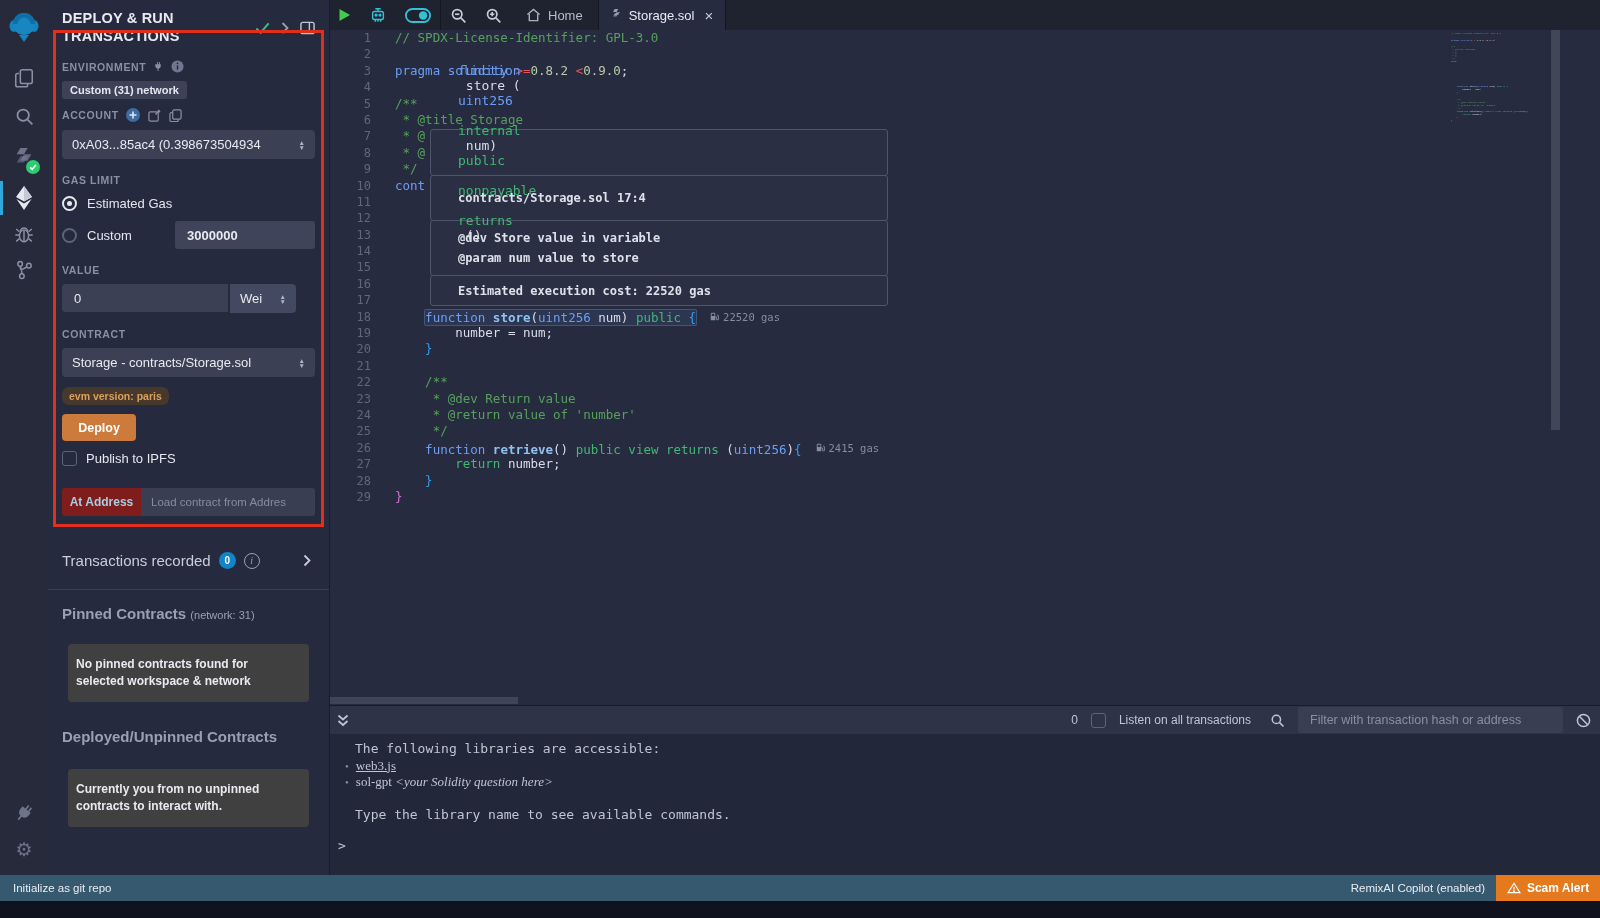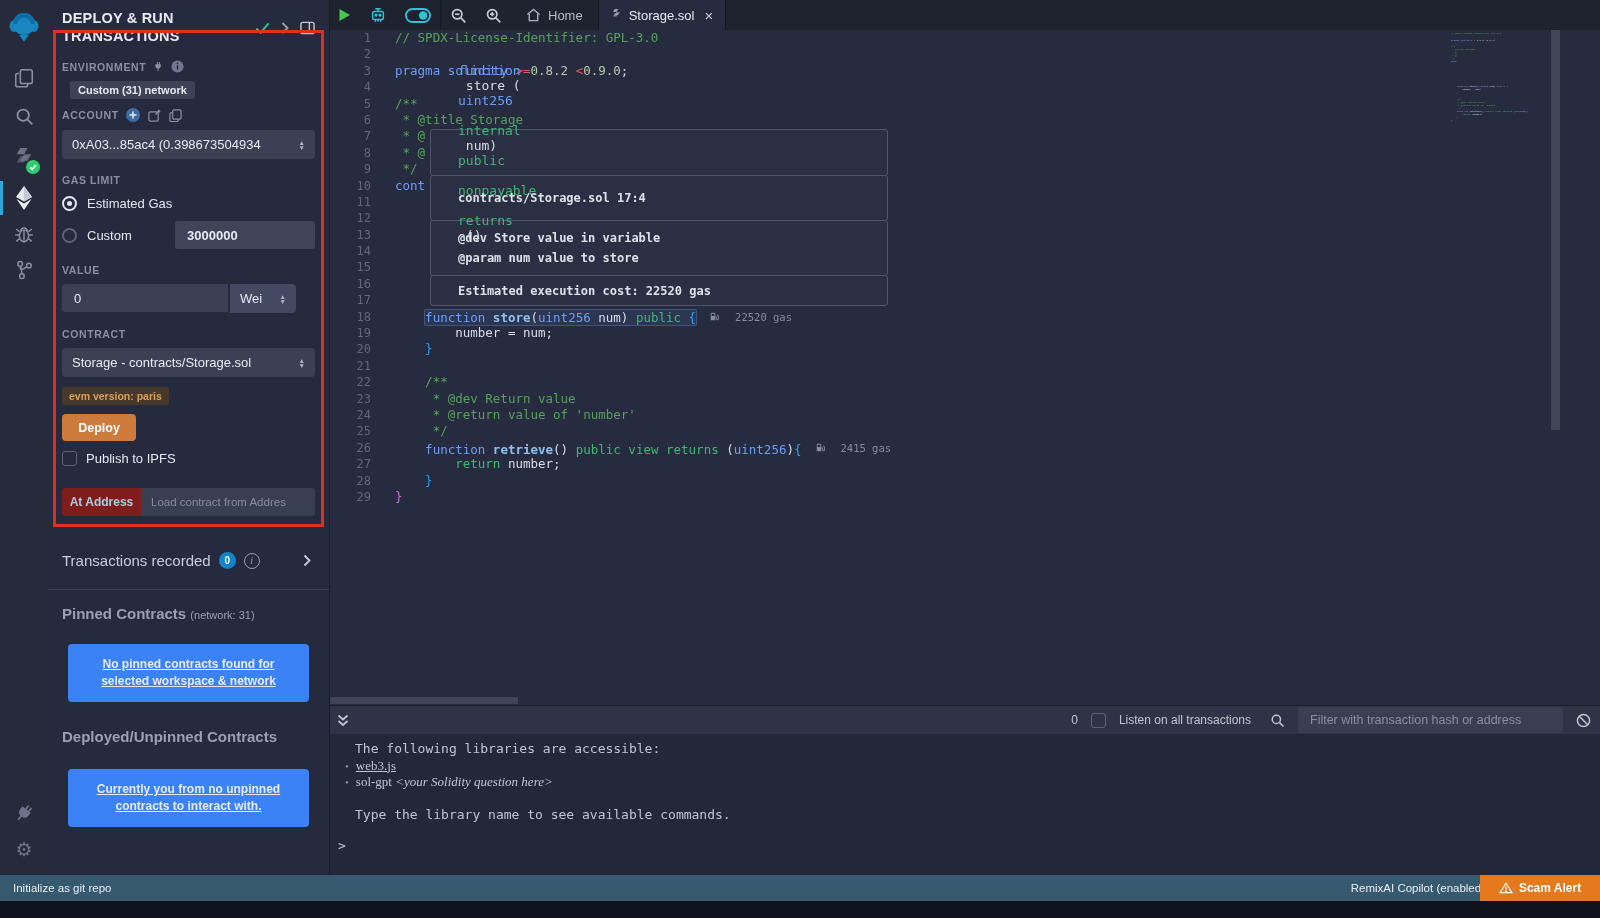--- a/index.html
+++ b/index.html
@@ -19,67 +19,67 @@
   .panel { position:absolute; left:48px; top:0; width:282px; height:875px; background:#262a3e; border-right:1px solid #1a1d29; z-index:3; }
   .panel-inner { padding:0 14px; position:relative; height:100%; }
   .red-annotation { position:absolute; left:5px; top:30px; width:271px; height:497px; border:3px solid #e0301d; z-index:6; pointer-events:none; }
   .panel-header { display:flex; padding-top:9px; }
   .panel-title { width:175px; font-size:14.5px; font-weight:bold; color:#e8eaf0; line-height:18px; letter-spacing:.2px; }
   .ph-icons { margin-left:auto; display:flex; gap:11px; align-items:center; padding-top:2px; }
   .sec-label { margin-top:15px; font-size:10.5px; font-weight:bold; color:#8a90a2; letter-spacing:.6px; display:flex; align-items:center; gap:7px; }
   .select { margin-top:8px; height:29px; background:#3b4054; border-radius:4px; display:flex; align-items:center; padding:0 10px; color:#e8eaf0; font-size:13px; overflow:hidden; white-space:nowrap; cursor:pointer; }
   .stepper { margin-left:auto; display:flex; flex-direction:column; align-items:center; color:#aeb4c6; flex-shrink:0; }
   .stepper i { font-style:normal; font-size:6.5px; line-height:5px; }
-  .badge-network { display:inline-block; margin-top:8px; background:#3d4257; color:#e4e7f0; font-size:11px; font-weight:bold; padding:3px 8px; border-radius:3px;margin-left:8px; }
+  .badge-network { display:inline-block; margin-top:8px; background:#3d4257; color:#e4e7f0; font-size:11px; font-weight:bold; padding:3px 8px; border-radius:3px; }
   .row-label-icons { display:flex; align-items:center; gap:8px; }
   .radio-row { margin-top:10px; display:flex; align-items:center; gap:10px; font-size:13px; color:#e4e7ef; }
   .radio { width:15px; height:15px; border-radius:50%; border:2px solid #5d6378; flex-shrink:0; position:relative; cursor:pointer; }
   .radio.checked { border-color:#e6e9f0; }
   .radio.checked::after { content:""; position:absolute; left:3px; top:3px; width:5px; height:5px; border-radius:50%; background:#e6e9f0; }
   .text-input { background:#3f445a; height:28px; border:none; border-radius:3px; color:#e8eaf0; font-size:13px; font-weight:bold; padding:0 12px; outline:none; font-family:"Liberation Sans",sans-serif; }
   .gas-custom { width:140px; margin-left:auto; }
   .value-row { margin-top:8px; display:flex; gap:2px; }
   .value-input { width:166px; font-weight:normal; background:#3b4054; border-radius:4px 0 0 4px; }
   .wei-select { margin-top:0; width:66px; background:#434960; border-radius:0 4px 4px 0; }
-  .evm-badge { display:inline-block; margin-top:10px; background:#46382a; color:#d9a05b; font-size:10.5px; font-weight:bold; padding:3px 7px; border-radius:2px; }
+  .evm-badge { display:inline-block; margin-top:10px; background:#46382a; color:#d9a05b; font-size:10.5px; font-weight:bold; padding:3px 7px; border-radius:7px; }
   .deploy-btn { margin-top:9px; width:74px; height:27px; background:#cd7a3d; border-radius:4px; color:#fff; font-weight:bold; font-size:12.5px; display:flex; align-items:center; justify-content:center; cursor:pointer; }
   .ipfs-row { margin-top:10px; display:flex; align-items:center; gap:9px; font-size:13px; color:#e4e7ef; }
   .checkbox { width:15px; height:15px; border:1.5px solid #5d6378; border-radius:3px; flex-shrink:0; cursor:pointer; }
   .ataddr-row { margin-top:22px; display:flex; height:28px; }
   .ataddr-btn { width:92px; background:#7f1d1d; color:#a9cde0; font-weight:bold; font-size:12px; border-radius:3px 0 0 3px; display:flex; align-items:center; justify-content:center; cursor:pointer; }
   .ataddr-input { flex:1; background:#3a3e52; border:none; outline:none; color:#868ca0; font-size:11.5px; padding:0 10px; border-radius:0 3px 3px 0; font-family:"Liberation Sans",sans-serif; }
   .ataddr-input::placeholder { color:#868ca0; }
   .tx-row { margin-top:36px; display:flex; align-items:center; gap:8px; }
   .tx-label { font-size:15px; color:#c9cdd9; }
   .tx-badge { width:17px; height:17px; border-radius:50%; background:#1384c8; color:#fff; font-size:10px; font-weight:bold; display:flex; align-items:center; justify-content:center; }
   .info-circle { width:16px; height:16px; border-radius:50%; border:1px solid #9aa0b2; color:#9aa0b2; font-size:10px; font-style:italic; font-family:"Liberation Serif",serif; display:flex; align-items:center; justify-content:center; cursor:pointer; }
   .tx-chevron { margin-left:auto; margin-right:4px; cursor:pointer; }
   .divider-full { margin:20px -14px 0 -14px; height:1px; background:#3a3e52; }
   .pc-title { margin-top:15px; font-size:15px; font-weight:bold; color:#9aa0b2; }
   .pc-title .sub { font-size:11px; font-weight:normal; }
-  .empty-card { margin:22px 6px 0 6px; background:#3b82f6; border-radius:4px; padding:12px 8px; text-align:center; font-size:12px; font-weight:bold; color:#e8eaf0; line-height:17px;text-decoration:underline; }
+  .empty-card { margin:22px 6px 0 6px; background:#404040; border-radius:4px; padding:12px 8px; text-align:left; font-size:12px; font-weight:bold; color:#e8eaf0; line-height:17px; }
   .up-title { margin-top:26px; font-size:15px; font-weight:bold; color:#9aa0b2; }
 
   
   .main { position:absolute; left:330px; top:0; right:0; height:875px; }
   .tabbar { height:30px; background:#1f222f; display:flex; align-items:center; }
   .tb-sep { width:1px; height:30px; background:#141722; }
   .tb-btn { padding:0 9px; height:30px; display:flex; align-items:center; cursor:pointer; }
   .tab-home { display:flex; align-items:center; gap:7px; padding:0 15px; height:30px; color:#b6bcca; font-size:13px; cursor:pointer; }
   .tab-active { display:flex; align-items:center; gap:7px; padding:0 12px; height:30px; background:#272b40; color:#e8eaf0; font-size:13px; cursor:pointer; }
   .tab-close { font-size:15px; color:#c8ccda; margin-left:3px; cursor:pointer; }
   .editor { position:absolute; top:30px; left:0; right:0; height:675px; background:#272b40; overflow:hidden; }
   .code-line { display:flex; height:16.4px; line-height:16.4px; font-family:"DejaVu Sans Mono",monospace; font-size:12.5px; }
   .ln { width:55px; padding-right:14px; text-align:right; color:#61667e; font-size:12px; flex-shrink:0; }
   .lc { white-space:pre; color:#d8dce8; padding-left:10px; }
   .tk-com{color:#57a05c} .tk-kw{color:#6c9ef5} .tk-grn{color:#3fb971} .tk-num{color:#b5cea8}
   .tk-fn{color:#8fc1ee;font-weight:bold} .tk-pl{color:#d8dce8} .tk-op{color:#e8555c}
   .tk-b1{color:#d670d6} .tk-b2{color:#2b9ff2}
   .hlbox { background:rgba(85,125,185,.14); box-shadow:0 0 0 1px rgba(110,150,210,.4); border-radius:1px; }
-  .gas { margin-left:14px; color:#878da0; font-size:10.5px; display:inline-flex; align-items:center; gap:16px; }
+  .gas { margin-left:14px; color:#878da0; font-size:10.5px; display:inline-flex; align-items:center; gap:4px; }
   .gas svg { fill:#878da0; }
   .hscroll-thumb { position:absolute; left:0; top:667px; width:188px; height:7px; background:rgba(95,100,120,.45); }
   .minimap { position:absolute; left:1119px; top:2px; width:102px; height:200px; overflow:hidden; cursor:pointer; }
   .minimap-inner { transform:scale(0.19); transform-origin:0 0; width:560px; }
   .mm-line { height:16.4px; line-height:16.4px; font-family:"DejaVu Sans Mono",monospace; font-size:12.5px; white-space:pre; }
   .vscroll { position:absolute; left:1221px; top:0; width:9px; height:400px; background:#474b5d; opacity:.85; cursor:pointer; }
 
   
   .tooltip { position:absolute; left:100px; top:100px; width:458px; z-index:20; font-family:"DejaVu Sans Mono",monospace; }
   .tt-box { background:#2b2f44; border:1px solid #50556c; border-radius:3px; margin-top:-1px; padding-left:27px; display:flex; flex-direction:column; justify-content:center; }
@@ -103,21 +103,21 @@
   .t-link { text-decoration:underline; cursor:pointer; }
   .t-italic { font-style:italic; }
   .t-prompt { margin-top:14px; padding-left:8px; font-size:13px; color:#c0c5d2; }
 
   
   .statusbar { position:absolute; top:875px; left:0; width:1600px; height:26px; background:#36596f; color:#e8edf2; font-size:11.5px; z-index:5; }
   .sb-left { position:absolute; left:13px; top:0; height:26px; display:flex; align-items:center; cursor:pointer; }
   .sb-tip { position:absolute; left:513px; top:0; height:26px; display:flex; align-items:center; gap:7px; }
   .sb-tip b { margin-right:2px; }
   .sb-copilot { position:absolute; right:115px; top:0; height:26px; display:flex; align-items:center; cursor:pointer; }
-  .sb-scam { position:absolute; right:0; top:0; height:26px; width:120px; background:#e5791e; color:#fff; font-weight:bold; font-size:12px; display:flex; align-items:center; justify-content:center; gap:6px; cursor:pointer; }
+  .sb-scam { position:absolute; right:0; top:0; height:26px; width:104px; background:#e5791e; color:#fff; font-weight:bold; font-size:12px; display:flex; align-items:center; justify-content:center; gap:6px; cursor:pointer; }
   .bottomstrip { position:absolute; top:901px; left:0; width:1600px; height:17px; background:#10131d; }
 </style>
 </head>
 <body>
 
 <div class="rail">
   <div class="rail-btn" style="margin-top:8px">
     <span>
       <svg width="34" height="34" viewBox="0 0 34 34">
         <ellipse cx="7" cy="17" rx="4.5" ry="6" fill="#1583bd"></ellipse>

